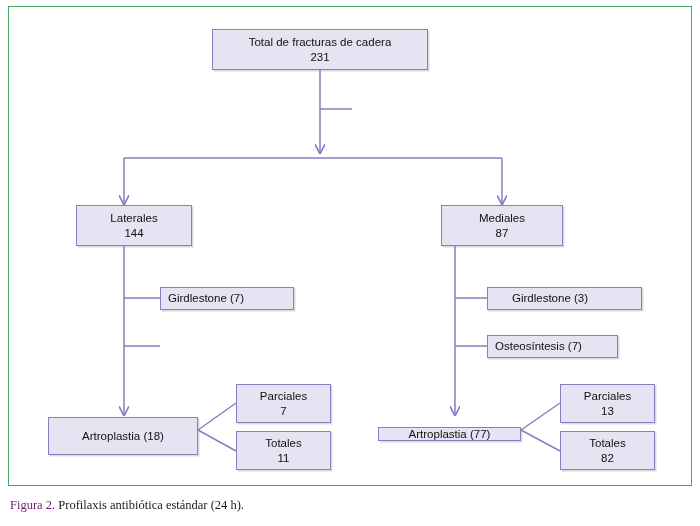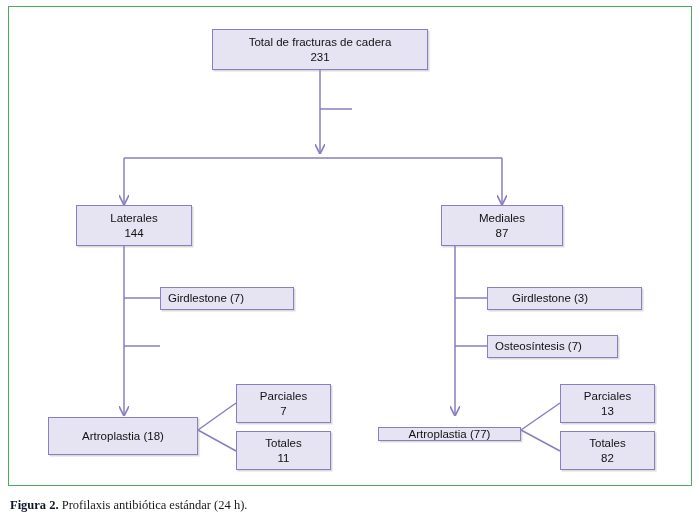--- a/index.html
+++ b/index.html
@@ -84,22 +84,22 @@
   #caption {
     position: absolute;
     left: 10px;
     top: 498px;
     width: 680px;
     font-family: "Liberation Serif", serif;
     font-size: 12.5px;
     color: #1a1a1a;
   }
   #caption-label {
-    color: #0f172a;
-    font-weight: bold;
+    color: #701a75;
+    font-weight: normal;
   }
   #caption-text { color: #1a1a1a; }
 </style>
 </head>
 <body>
 
 <div id="figure-root">
 
   <div id="chart-frame"></div>
 

